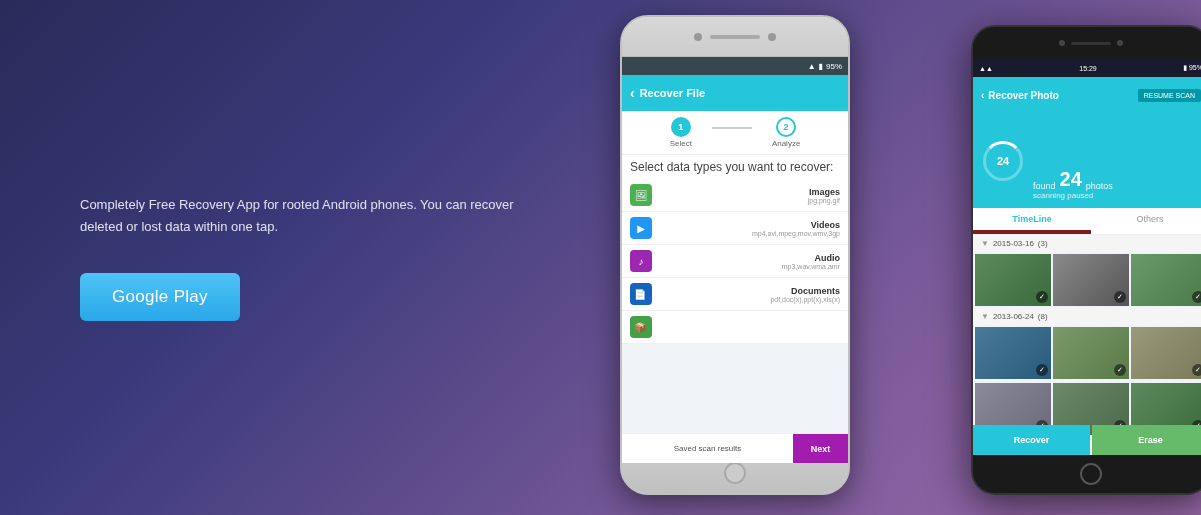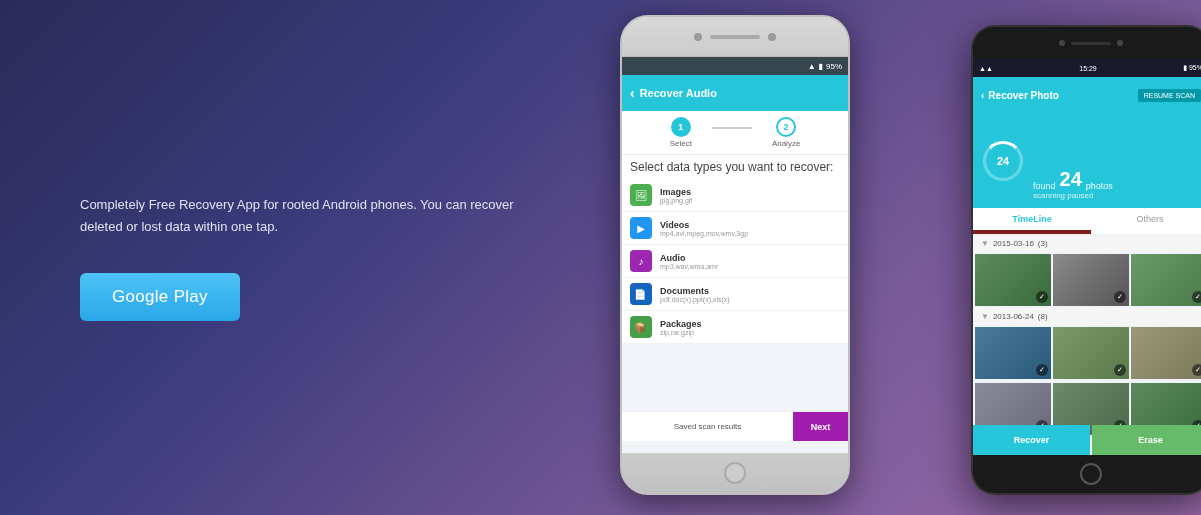--- a/index.html
+++ b/index.html
@@ -300,37 +300,38 @@
     }
 
     .icon-images { background: #4caf50; }
     .icon-videos { background: #2196f3; }
     .icon-audio { background: #9c27b0; }
     .icon-docs { background: #1565c0; }
     .icon-packages { background: #43a047; }
 
     .data-type-info {
       flex: 1;
+      text-align: right;
     }
 
     .data-type-name {
       font-size: 9px;
       color: #333;
       font-weight: 600;
     }
 
     .data-type-ext {
       font-size: 7px;
       color: #999;
     }
 
     
     .screen-bottom-bar {
       position: absolute;
-      bottom: 52px;
+      bottom: 30px;
       left: 0;
       right: 0;
       height: 30px;
       background: white;
       display: flex;
       align-items: center;
       border-top: 1px solid #eee;
     }
 
     .saved-results-btn {
@@ -546,21 +547,21 @@
       <div class="phone-back-screen">
 
         <div class="status-bar">
           <span>▲</span>
           <span>▮</span>
           <span>95%</span>
         </div>
 
         <div class="app-header">
           <span class="back-arrow">‹</span>
-          <span>Recover Audio</span>
+          <span>Recover File</span>
         </div>
 
         <div class="steps-bar">
           <div class="step-item">
             <div class="step-circle">
               <span>1</span>
             </div>
             <span class="step-label">Select</span>
           </div>
           <div class="step-connector"></div>
@@ -601,24 +602,20 @@
         <div class="data-type-item">
           <div class="data-type-icon icon-docs">📄</div>
           <div class="data-type-info">
             <div class="data-type-name">Documents</div>
             <div class="data-type-ext">pdf,doc(x),ppt(x),xls(x)</div>
           </div>
         </div>
 
         <div class="data-type-item">
           <div class="data-type-icon icon-packages">📦</div>
-          <div class="data-type-info">
-            <div class="data-type-name">Packages</div>
-            <div class="data-type-ext">zip,rar,gzip</div>
-          </div>
         </div>
 
         <div class="screen-bottom-bar">
           <button class="saved-results-btn">Saved scan results</button>
           <button class="next-btn">Next</button>
         </div>
       </div>
 
       <div class="phone-back-bottom">
         <div class="home-button-circle" style="border-color: #aaa; background: #ccc;"></div>

